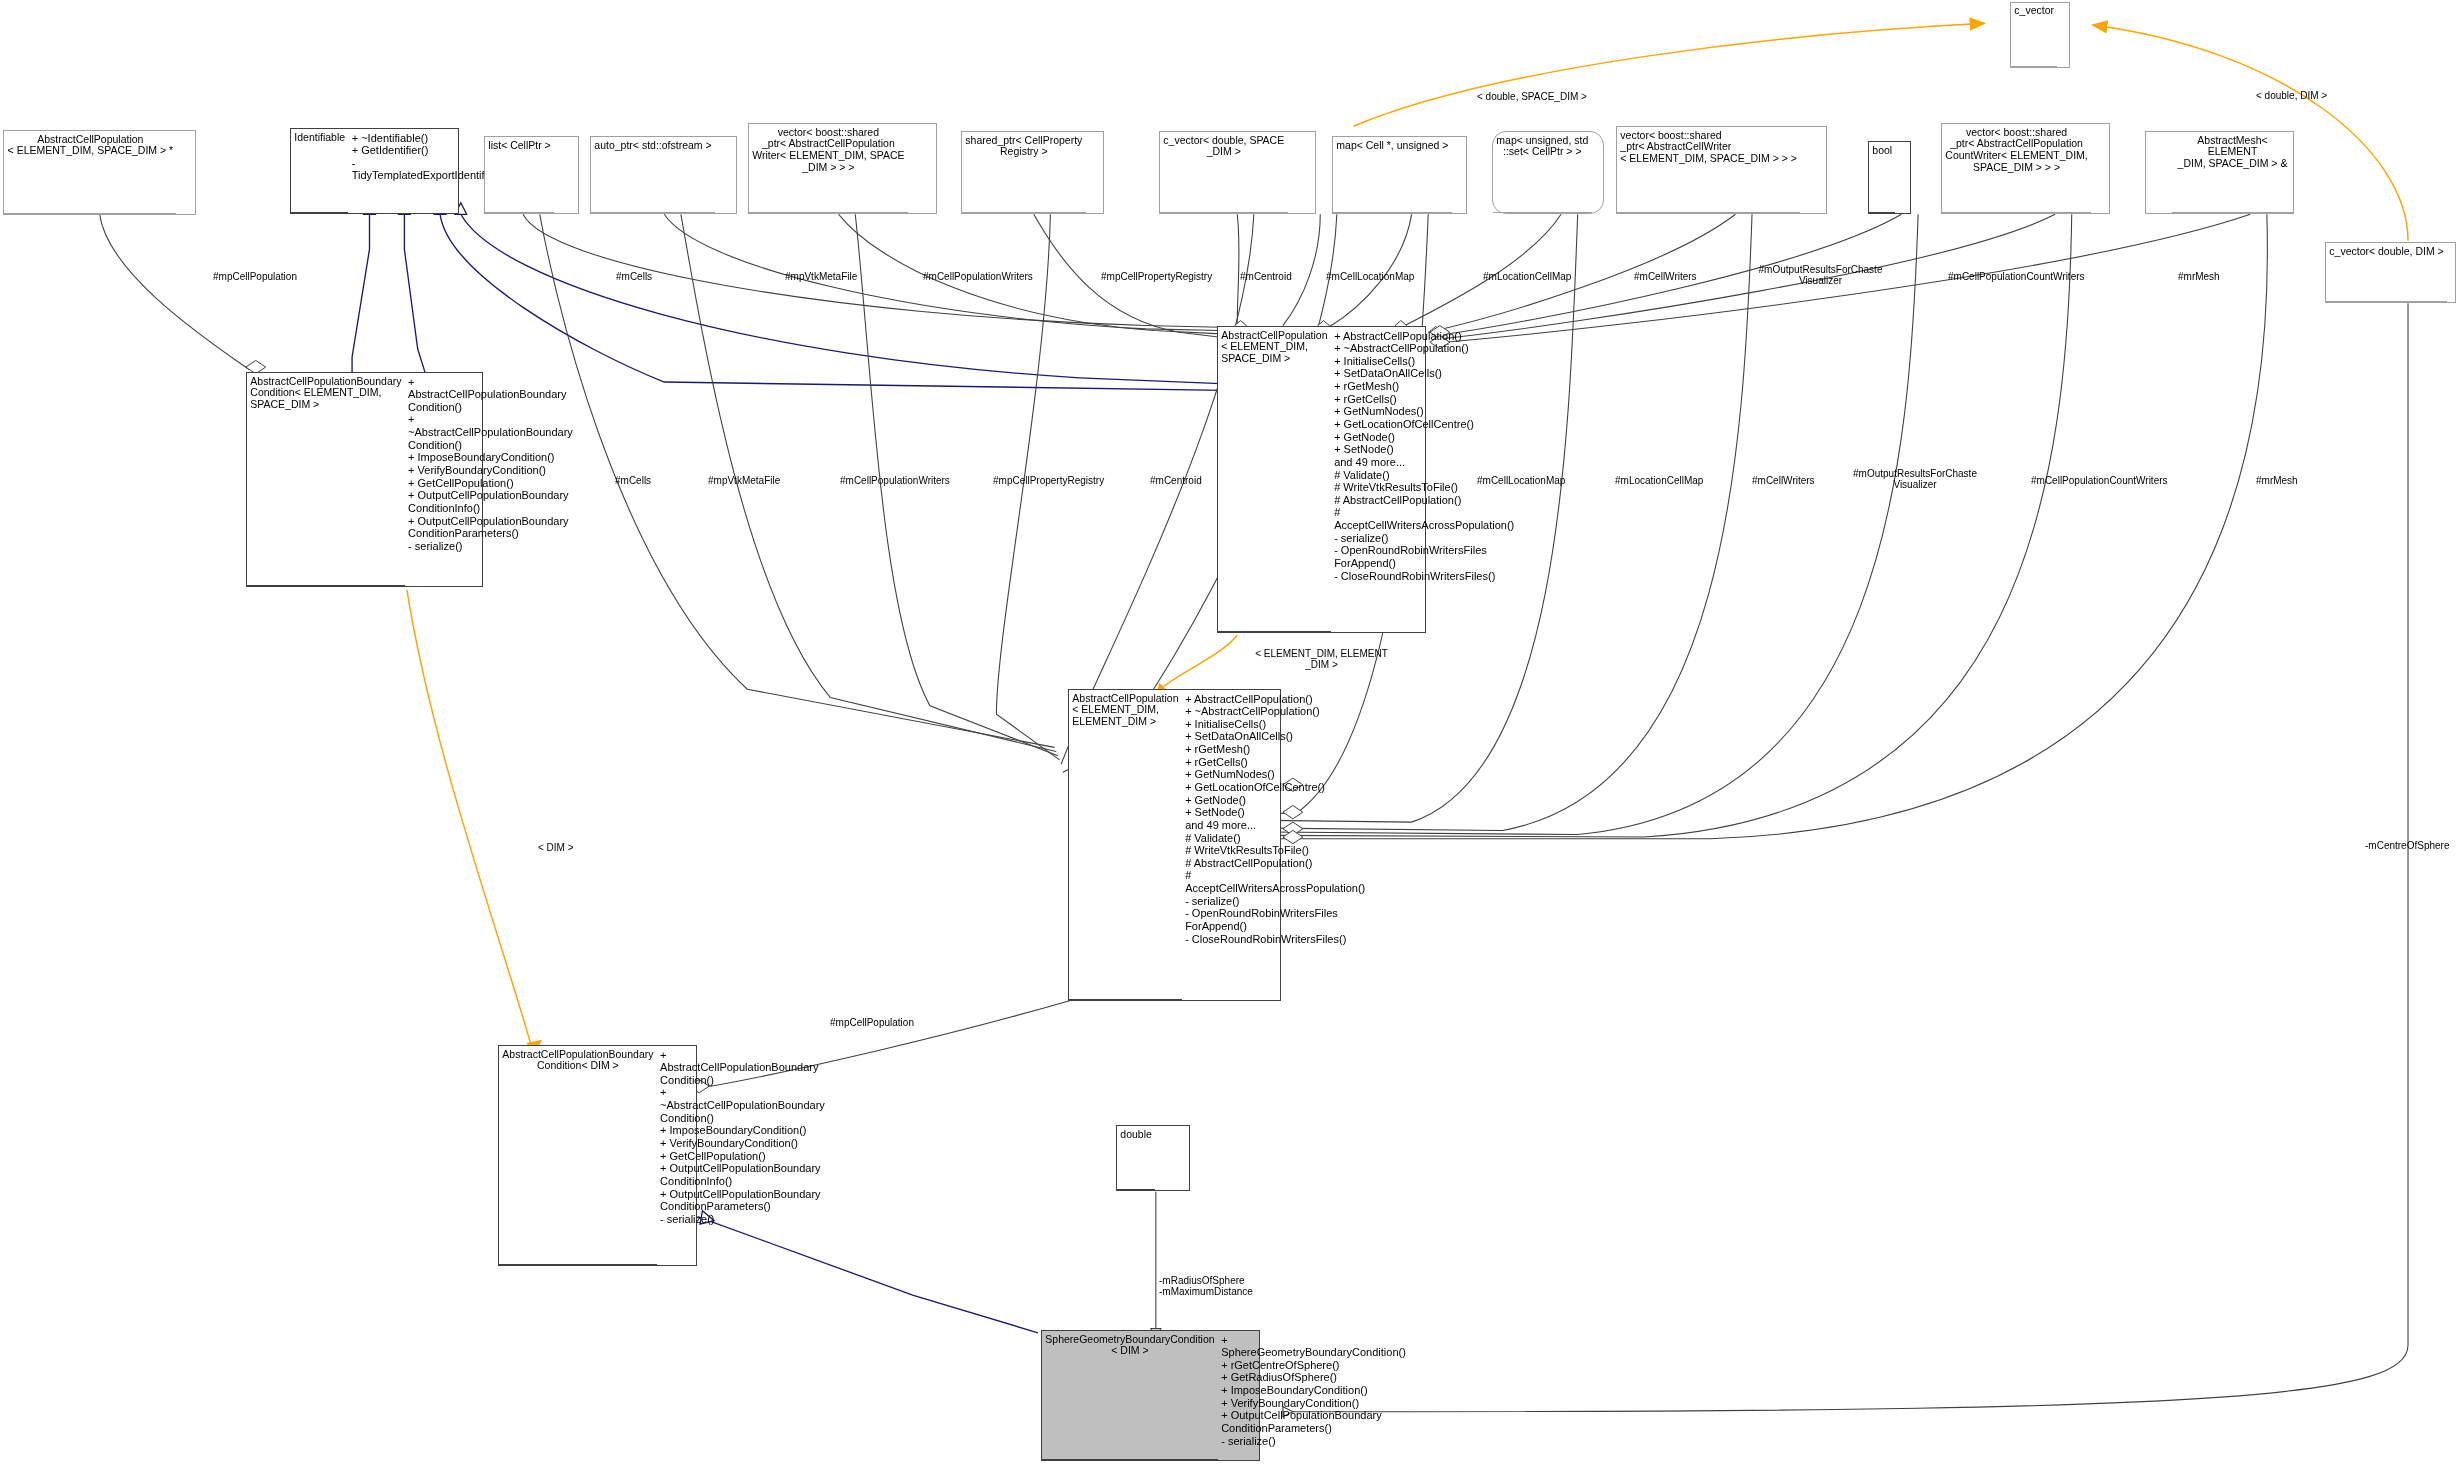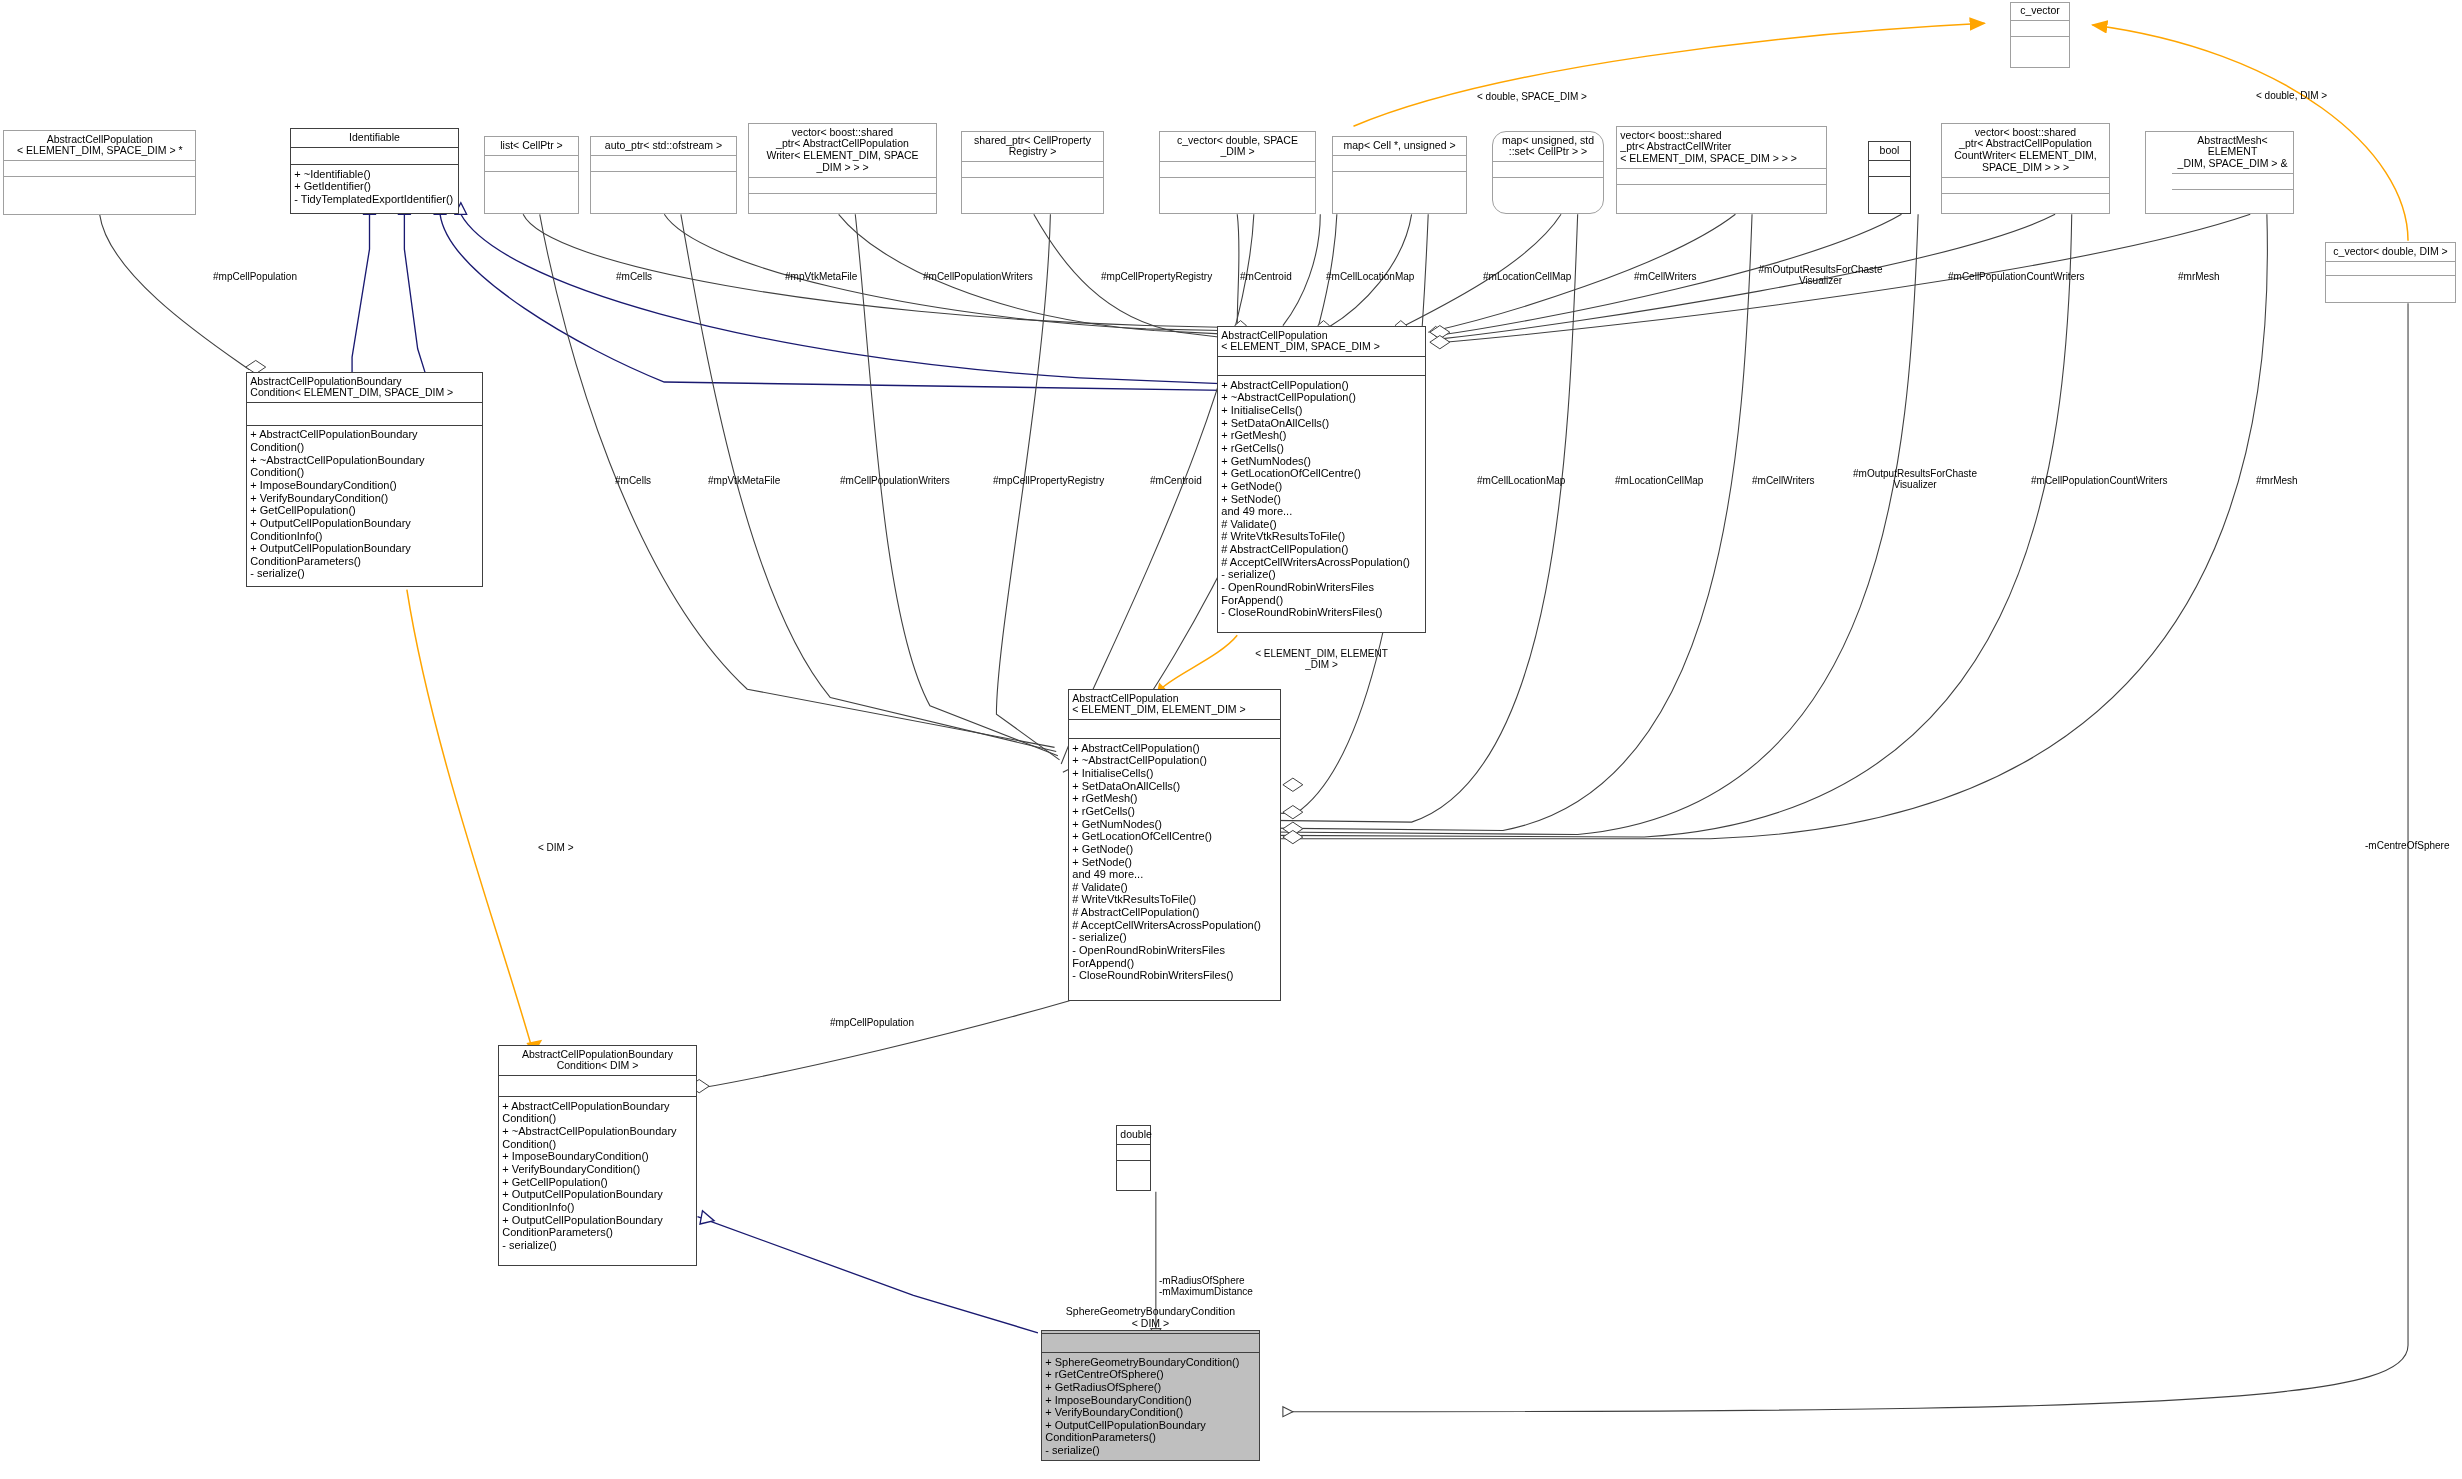--- a/index.html
+++ b/index.html
@@ -22,22 +22,20 @@
     width: 2462px;
     height: 1479px;
     pointer-events: none;
   }
   .node {
     position: absolute;
     box-sizing: border-box;
     border: 0.8px solid #a0a0a0;
     background: #ffffff;
     display: flex;
-    flex-direction: column;
-    justify-content: flex-end;
   }
   .node.thick {
     border: 1.7px solid #404040;
   }
   .node.filled {
     background: #bfbfbf;
   }
   .node .title {
     text-align: center;
     padding: 2.5px 3.3px 3.3px 3.3px;
@@ -363,21 +361,21 @@
 + ImposeBoundaryCondition()
 + VerifyBoundaryCondition()
 + GetCellPopulation()
 + OutputCellPopulationBoundary
 ConditionInfo()
 + OutputCellPopulationBoundary
 ConditionParameters()
 - serialize()</div>
   </div>
 
-  <div class="node thick" style="left:1116px; top:1125px; width:35px; height:66px;">
+  <div class="node thick" style="left:1116px; top:1125px; width:74px; height:66px;">
     <div class="title fs9">double</div>
     <div class="attrs"></div>
     <div class="ops empty fs8"></div>
   </div>
 
   <div class="node thick filled" style="left:1041px; top:1330px; width:219px; height:131px;">
     <div class="title fs9">SphereGeometryBoundaryCondition
 &lt; DIM &gt;</div>
     <div class="attrs" style="min-height:18px; background:#bfbfbf;"></div>
     <div class="ops fs8">+ SphereGeometryBoundaryCondition()

